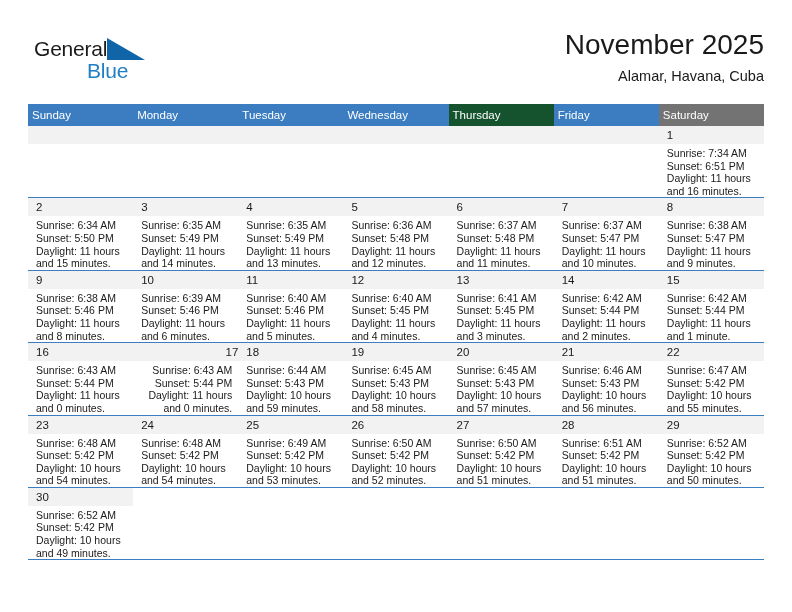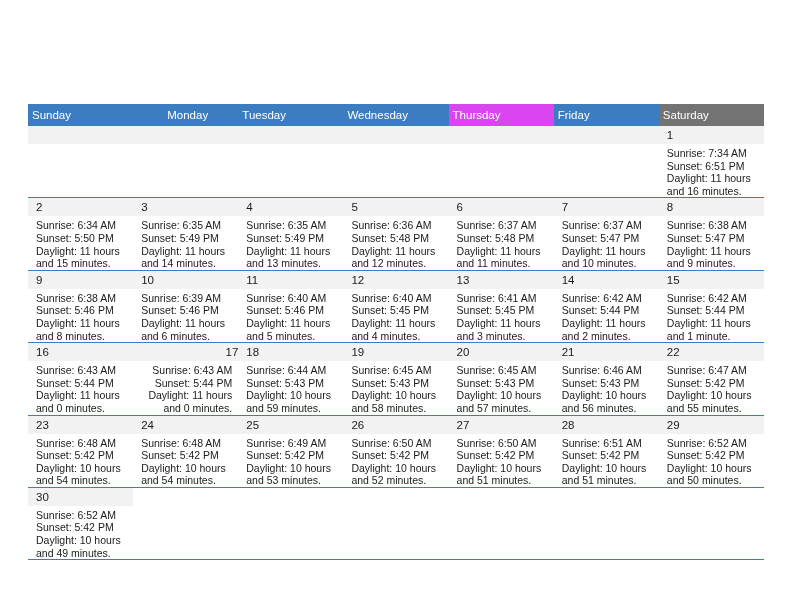--- a/index.html
+++ b/index.html
@@ -138,29 +138,47 @@
   td.blank .daynum-strip { background: #f2f2f2; }
   td.blank .cell-body { visibility: hidden; }
   td.void .daynum-strip { background: transparent; }
   td.void .cell-body { visibility: hidden; }
 </style>
 </head>
 <body>
 
 <div class="page">
 
+  <div class="header">
+
+    <div class="logo">
+      <span class="logo-general">General</span>
+      <span class="logo-flag">
+        <svg width="40" height="26" viewBox="0 0 40 26" xmlns="http://www.w3.org/2000/svg">
+          <polygon points="0,0 38,22 0,22" fill="#1064a8"></polygon>
+        </svg>
+      </span>
+      <span class="logo-blue" style="color: rgb(31, 126, 196);">Blue</span>
+    </div>
+
+    <div class="title-block">
+      <div class="cal-title">November 2025</div>
+      <div class="cal-subtitle">Alamar, Havana, Cuba</div>
+    </div>
+
+  </div>
 
   <table class="calendar">
     <thead>
       <tr>
         <th style="background: rgb(59, 125, 192);">Sunday</th>
-        <th style="background: rgb(59, 125, 192); text-align: center;">Monday</th>
+        <th style="background: rgb(59, 125, 192);">Monday</th>
         <th style="background: rgb(59, 125, 192);">Tuesday</th>
         <th style="background: rgb(59, 125, 192);">Wednesday</th>
-        <th style="background: #d946ef;">Thursday</th>
+        <th style="background: #14532d;">Thursday</th>
         <th style="background: rgb(59, 125, 192);">Friday</th>
         <th style="background: #737373;">Saturday</th>
       </tr>
     </thead>
     <tbody>
         <tr class="week-row">
           <td class="blank" style="border-bottom-color: rgb(59, 125, 192);">
             <div class="daynum-strip empty">&nbsp;</div>
             <div class="cell-body">
               <div></div>

